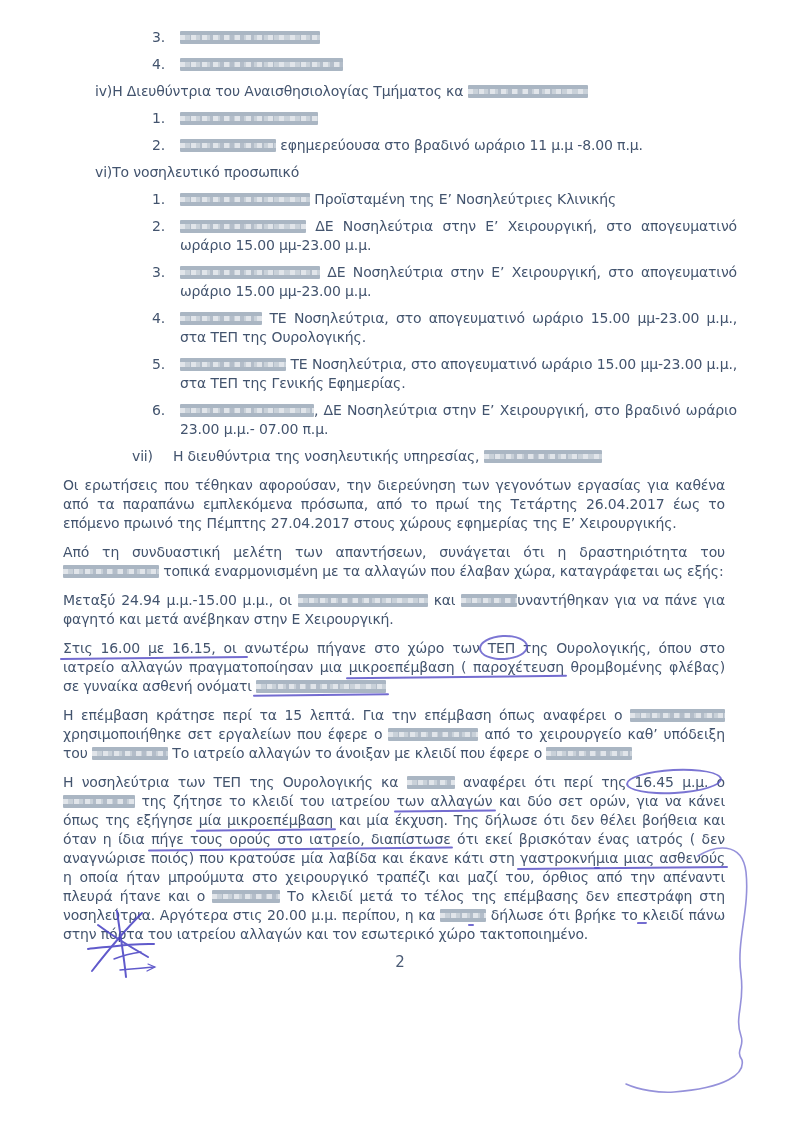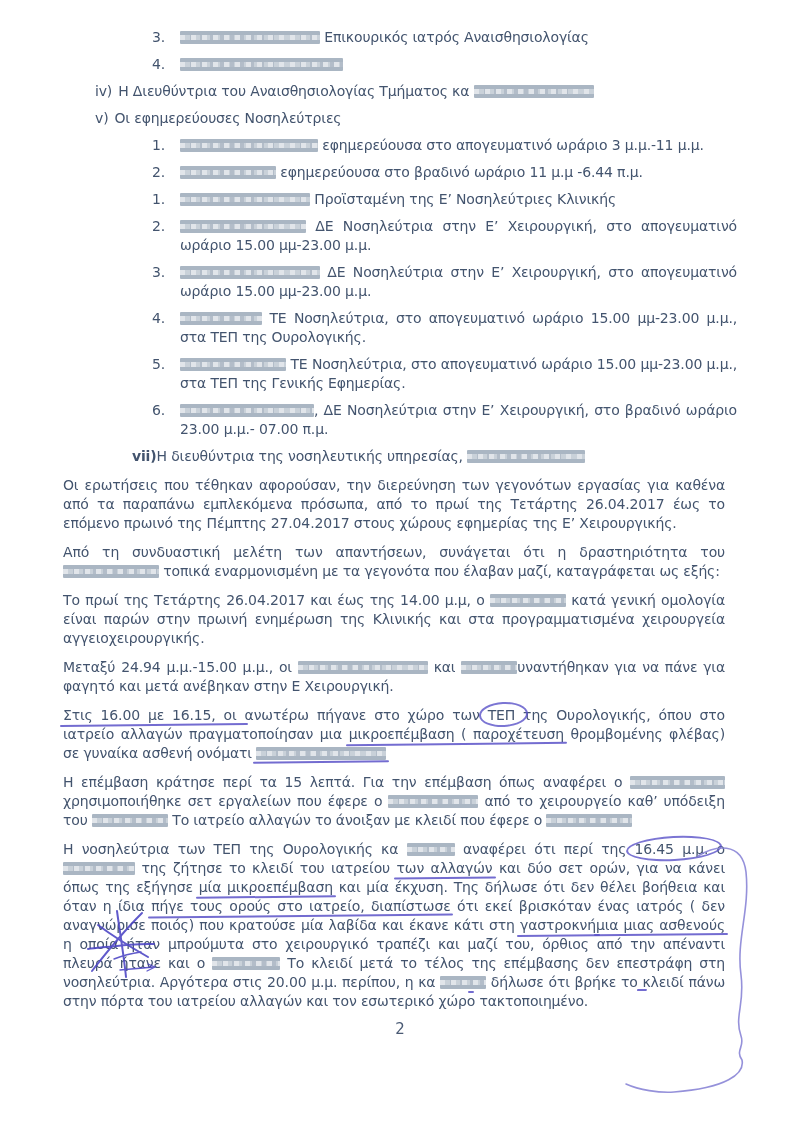--- a/index.html
+++ b/index.html
@@ -16,23 +16,23 @@
     color: #43546e;
     box-sizing: border-box;
     padding: 28px 63px 0 63px;
   }
   .block { position: relative; text-align: justify; }
   .item  { margin-bottom: 8px; }
   .para  { margin: 10px 12px 9px 0; }
   .ind-num { padding-left: 117px; }
   .ind-num .marker { position: absolute; left: 89px; top: 0; }
   .ind-roman { padding-left: 32px; }
-  .ind-roman .marker { margin-right: 6px; }
+  .ind-roman .marker { }
   .ind-roman-deep { padding-left: 69px; }
-  .ind-roman-deep .marker { margin-right: 0; font-weight: bold; }
+  .ind-roman-deep .marker { margin-right: 20px; }
 
   
   .redact {
     display: inline-block;
     height: 13px;
     vertical-align: -2px;
     border-radius: 1px;
     background-color: #c9d1d9;
     background-image:
       repeating-linear-gradient(0deg,  #aab6c3 0 4px, transparent 4px 9px),
@@ -65,36 +65,35 @@
   .overlay { position: absolute; pointer-events: none; }
   .star-overlay   { left: 84px;  top: 905px; }
   .margin-overlay { left: 614px; top: 840px; }
 </style>
 </head>
 <body>
 
 <div class="doc">
 
   <div class="content">
-      <div class="block item ind-num"><span class="marker">3.</span><span class="redact" style="width: 140px;"></span><span> Επικουρικός ιατρός Αναισθησιολογίας</span></div>
+      <div class="block item ind-num"><span class="marker">3.</span><span class="redact" style="width: 140px;"></span></div>
       <div class="block item ind-num"><span class="marker">4.</span><span class="redact" style="width: 163px;"></span></div>
       <div class="block item ind-roman"><span class="marker">iv)</span><span>Η Διευθύντρια του Αναισθησιολογίας Τμήματος κα </span><span class="redact" style="width: 120px;"></span></div>
-      <div class="block item ind-roman"><span class="marker">v)</span><span>Οι εφημερεύουσες Νοσηλεύτριες</span></div>
-      <div class="block item ind-num"><span class="marker">1.</span><span class="redact" style="width: 138px;"></span><span> εφημερεύουσα στο απογευματινό ωράριο 3 μ.μ.-11 μ.μ.</span></div>
-      <div class="block item ind-num"><span class="marker">2.</span><span class="redact" style="width: 96px;"></span><span> εφημερεύουσα στο βραδινό ωράριο 11 μ.μ -6.44 π.μ.</span></div>
+      <div class="block item ind-num"><span class="marker">1.</span><span class="redact" style="width: 138px;"></span></div>
+      <div class="block item ind-num"><span class="marker">2.</span><span class="redact" style="width: 96px;"></span><span> εφημερεύουσα στο βραδινό ωράριο 11 μ.μ -8.00 π.μ.</span></div>
+      <div class="block item ind-roman"><span class="marker">vi)</span><span>Το νοσηλευτικό προσωπικό</span></div>
       <div class="block item ind-num"><span class="marker">1.</span><span class="redact" style="width: 130px;"></span><span> Προϊσταμένη της Ε’ Νοσηλεύτριες Κλινικής</span></div>
       <div class="block item ind-num"><span class="marker">2.</span><span class="redact" style="width: 126px;"></span><span> ΔΕ Νοσηλεύτρια στην Ε’ Χειρουργική, στο απογευματινό ωράριο 15.00 μμ-23.00 μ.μ.</span></div>
       <div class="block item ind-num"><span class="marker">3.</span><span class="redact" style="width: 140px;"></span><span> ΔΕ Νοσηλεύτρια στην Ε’ Χειρουργική, στο απογευματινό ωράριο 15.00 μμ-23.00 μ.μ.</span></div>
       <div class="block item ind-num"><span class="marker">4.</span><span class="redact" style="width: 82px;"></span><span> ΤΕ Νοσηλεύτρια, στο απογευματινό ωράριο 15.00 μμ-23.00 μ.μ., στα ΤΕΠ της Ουρολογικής.</span></div>
       <div class="block item ind-num"><span class="marker">5.</span><span class="redact" style="width: 106px;"></span><span> ΤΕ Νοσηλεύτρια, στο απογευματινό ωράριο 15.00 μμ-23.00 μ.μ., στα ΤΕΠ της Γενικής Εφημερίας.</span></div>
       <div class="block item ind-num"><span class="marker">6.</span><span class="redact" style="width: 134px;"></span><span>, ΔΕ Νοσηλεύτρια στην Ε’ Χειρουργική, στο βραδινό ωράριο 23.00 μ.μ.- 07.00 π.μ.</span></div>
       <div class="block item ind-roman-deep"><span class="marker">vii)</span><span>Η διευθύντρια της νοσηλευτικής υπηρεσίας, </span><span class="redact" style="width: 118px;"></span></div>
       <div class="block para"><span>Οι ερωτήσεις που τέθηκαν αφορούσαν, την διερεύνηση των γεγονότων εργασίας για καθένα από τα παραπάνω εμπλεκόμενα πρόσωπα, από το πρωί της Τετάρτης 26.04.2017 έως το επόμενο πρωινό της Πέμπτης 27.04.2017 στους χώρους εφημερίας της Ε’ Χειρουργικής.</span></div>
-      <div class="block para"><span>Από τη συνδυαστική μελέτη των απαντήσεων, συνάγεται ότι η δραστηριότητα του </span><span class="redact" style="width: 96px;"></span><span> τοπικά εναρμονισμένη με τα γεγονότα που έλαβαν μαζί, καταγράφεται ως εξής:</span></div>
-      <div class="block para"><span>Το πρωί της Τετάρτης 26.04.2017 και έως της 14.00 μ.μ, ο </span><span class="redact" style="width: 76px;"></span><span> κατά γενική ομολογία είναι παρών στην πρωινή ενημέρωση της Κλινικής και στα προγραμματισμένα χειρουργεία αγγειοχειρουργικής.</span></div>
+      <div class="block para"><span>Από τη συνδυαστική μελέτη των απαντήσεων, συνάγεται ότι η δραστηριότητα του </span><span class="redact" style="width: 96px;"></span><span> τοπικά εναρμονισμένη με τα αλλαγών που έλαβαν χώρα, καταγράφεται ως εξής:</span></div>
       <div class="block para"><span>Μεταξύ 24.94 μ.μ.-15.00 μ.μ., οι </span><span class="redact" style="width: 130px;"></span><span> και </span><span class="redact" style="width: 56px;"></span><span>υναντήθηκαν για να πάνε για φαγητό και μετά ανέβηκαν στην Ε Χειρουργική.</span></div>
       <div class="block para"><span class="pen-underline">Στις 16.00 με 16.15, οι </span><span>ανωτέρω πήγανε στο χώρο των </span><span class="pen-circle">ΤΕΠ</span><span> της Ουρολογικής, όπου στο ιατρείο αλλαγών πραγματοποίησαν μια </span><span class="pen-underline">μικροεπέμβαση ( παροχέτευση</span><span> θρομβομένης φλέβας) σε γυναίκα ασθενή ονόματι </span><span class="redact pen-underline" style="width: 130px;"></span></div>
       <div class="block para"><span>Η επέμβαση κράτησε περί τα 15 λεπτά. Για την επέμβαση όπως αναφέρει ο </span><span class="redact" style="width: 95px;"></span><span> χρησιμοποιήθηκε σετ εργαλείων που έφερε ο </span><span class="redact" style="width: 90px;"></span><span> από το χειρουργείο καθ’ υπόδειξη του </span><span class="redact" style="width: 76px;"></span><span> Το ιατρείο αλλαγών το άνοιξαν με κλειδί που έφερε ο </span><span class="redact" style="width: 86px;"></span></div>
       <div class="block para"><span>Η νοσηλεύτρια των ΤΕΠ της Ουρολογικής κα </span><span class="redact" style="width: 48px;"></span><span> αναφέρει ότι περί της </span><span class="pen-circle">16.45 μ.μ.</span><span> ο </span><span class="redact" style="width: 72px;"></span><span> της ζήτησε το κλειδί του ιατρείου </span><span class="pen-underline">των αλλαγών</span><span> και δύο σετ ορών, για να κάνει όπως της εξήγησε </span><span class="pen-underline">μία μικροεπέμβαση</span><span> και μία έκχυση. Της δήλωσε ότι δεν θέλει βοήθεια και όταν η ίδια </span><span class="pen-underline">πήγε τους ορούς στο ιατρείο, διαπίστωσε</span><span> ότι εκεί βρισκόταν </span><span class="pen-underline">ένας ιατρός ( δεν αναγνώρισε ποιός)</span><span> που κρατούσε μία λαβίδα και έκανε κάτι στη </span><span class="pen-underline">γαστροκνήμια μιας ασθενούς</span><span> η οποία ήταν μπρούμυτα στο χειρουργικό τραπέζι και μαζί του, όρθιος από την απέναντι πλευρά ήτανε και ο </span><span class="redact" style="width: 68px;"></span><span> Το κλειδί μετά το τέλος </span><span class="pen-underline">της επέμβασης δεν επεστράφη στη νοσηλεύτρια</span><span>. Αργότερα στις 20.00 μ.μ. περίπου, η κα </span><span class="redact" style="width: 46px;"></span><span> δήλωσε ότι βρήκε το </span><span class="pen-strike">κλειδί πάνω στην</span><span> πόρτα του ιατρείου αλλαγών και τον εσωτερικό χώρο τακτοποιημένο.</span></div>
     </div>
 
   <div class="pagenum">2</div>
 
   <svg class="overlay star-overlay" width="78" height="80" viewBox="0 0 78 80">
     <g stroke="#4b44c4" stroke-width="2" stroke-linecap="round" fill="none" opacity="0.88">

